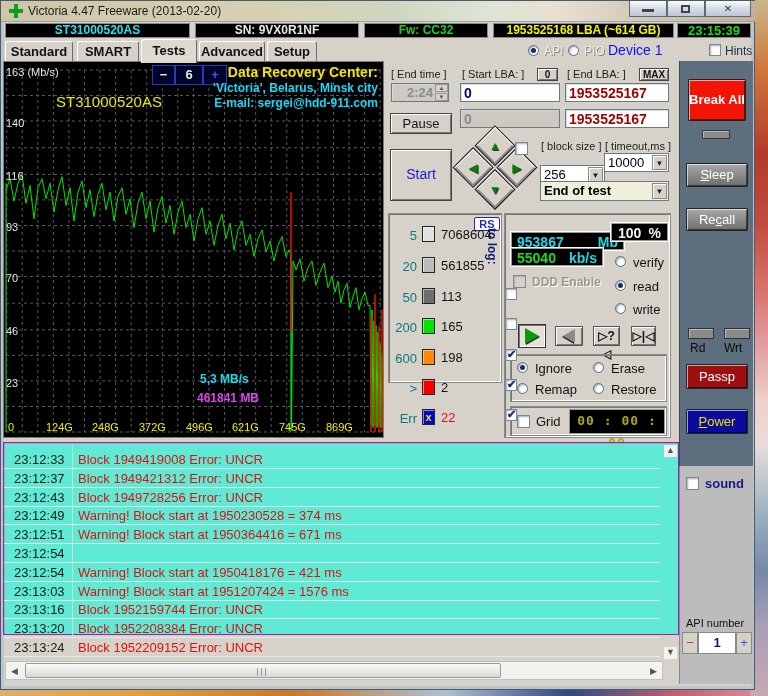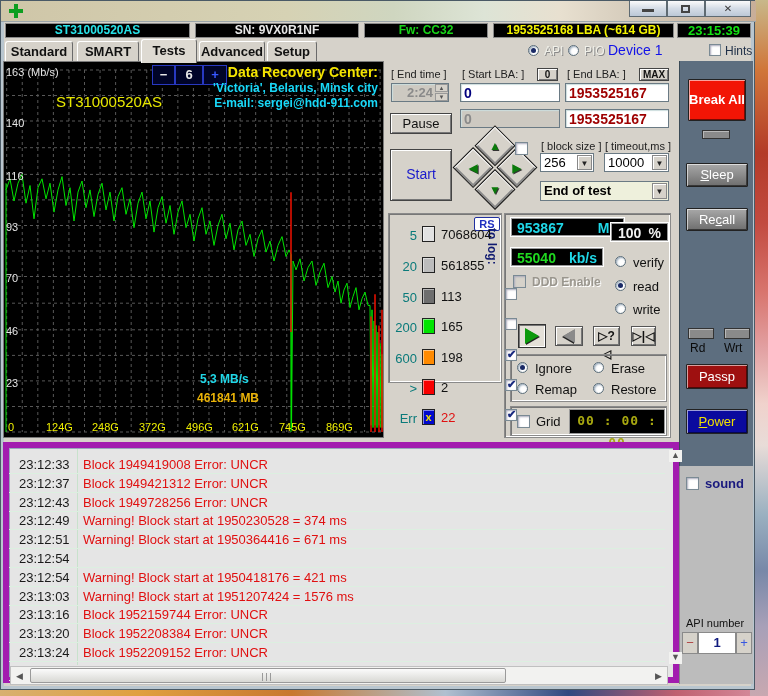--- a/index.html
+++ b/index.html
@@ -50,21 +50,21 @@
   .ylab { left:2px; color:#e4e4e4; font-size:11px; }
   .xlab { color:#f0f000; font-size:11px; top:359px; }
   #graph-model { left:52px; top:31px; color:#e8e800; font-size:15px; }
   .brand { right:5px; text-align:right; font-weight:bold; }
   #brand-1 { top:2px; color:#f4e400; font-size:14px; }
   #brand-2 { top:19px; color:#18d8f8; font-size:12px; }
   #brand-3 { top:34px; color:#18d8f8; font-size:12px; }
   .zoomcell { top:3px; height:20px; background:#000428; border:1px solid #2838c0; color:#e8e8e8;
     text-align:center; font-size:13px; font-weight:bold; line-height:18px; }
   #graph-speed-now { left:196px; top:310px; color:#20d8e8; font-size:12px; font-weight:bold; }
-  #graph-mb-now  { left:193px; top:329px; color:#eab308; font-size:12px; font-weight:bold; }
+  #graph-mb-now  { left:193px; top:329px; color:#d946ef; font-size:12px; font-weight:bold; }
 
   
   .flabel { font-size:11px; color:#222; white-space:nowrap; }
   .field { background:#fff; border:1px solid #6a7a84; box-shadow:inset 1px 1px 1px #cdd;
     font-weight:bold; font-size:14px; padding:1px 3px; }
   .field.navy { color:#00007e; } .field.red { color:#9e0000; }
   .field.disabled { background:#cdc9c1; color:#8a8a8a; }
   .btn3d { background:#d6d2ca; border:1px solid #444;
     box-shadow:inset 1px 1px 0 #fff, inset -1px -1px 0 #777; text-align:center; color:#111; }
   .smallbtn { font-size:10px; font-weight:bold; line-height:11px; }
@@ -104,21 +104,21 @@
   .rw-lab { color:#0a0a0a; font-size:12px; }
   u { text-decoration:underline; }
 
   
   #br-panel { left:678px; top:465px; width:74px; height:218px; background:#bcbcbc; border-left:1px solid #888; }
   #sound-label { color:#1a1a7e; font-weight:bold; font-size:13px; }
   #api-num-label { font-size:11px; color:#111; }
   .stepseg { border:1px solid #8a8a8a; background:#d6d2ca; text-align:center; font-size:13px; line-height:20px; }
 
   
-  #log { left:2px; top:441px; width:676px; height:241px; background:#e5e5e5; border:6px solid #a21caf;
+  #log { left:2px; top:441px; width:676px; height:193px; background:#5eead4; border:1px solid #a21caf;
     box-shadow:inset 1px 1px 0 #9ab; }
   .logrow { position:absolute; left:0; width:656px; height:19px; border-bottom:1px solid #dcefe0; }
   .logtime { position:absolute; left:10px; top:2px; font-size:13px; color:#1a1a1a; }
   .logmsg { position:absolute; left:74px; top:2px; font-size:13px; }
   .logmsg.error, .logmsg.warning { color:#e01010; }
   .logmsg.result { color:#1515cc; }
   #log-divider { left:68px; top:1px; width:1px; height:216px; background:#c8e2cc; }
   .scrollbar { background:#f2f2f0; border:1px solid #c0c0c0; }
   .sb-arrow { background:#f2f2f0; color:#555; font-size:9px; text-align:center; line-height:16px; }
   .sb-thumb { background:linear-gradient(180deg,#fbfbfb,#d8d8d4); border:1px solid #9a9a9a; border-radius:2px; }
@@ -138,20 +138,21 @@
 
 <div class="abs" id="desktop-right"></div>
 
 <div class="abs" id="window">
 
   <div class="abs" id="titlebar">
     <div class="abs" id="app-icon">
         <div class="v"></div>
         <div class="h"></div>
       </div>
+    <div class="abs" id="title-text">Victoria 4.47  Freeware (2013-02-20)</div>
     <div class="abs winbtn" style="left:628px;width:38px;">
         <div class="bar"></div>
       </div>
     <div class="abs winbtn" style="left:666px;width:38px;">
         <div class="sq"></div>
       </div>
     <div class="abs winbtn" style="left:704px;width:46px;">✕</div>
   </div>
 
   <div class="abs lcdbox" id="info-model" style="left:4px;top:22px;width:185px;height:15px;font-size:12px;line-height:13px;">ST31000520AS</div>
@@ -240,21 +241,21 @@
     <div class="dcell">
         <span class="dtri">◀</span>
       </div>
     <div class="dcell">
         <span class="dtri">▼</span>
       </div>
   </div>
   <div class="abs cb" style="left:514px;top:141px;width:13px;height:13px;"></div>
 
   <div class="abs flabel" style="left:540px;top:139px;">[ block size ]</div>
-  <div class="abs selectbox" style="left:539px;top:152px;width:54px;height:19px;">
+  <div class="abs selectbox" style="left:539px;top:164px;width:65px;height:19px;">
     <span>256</span>
     <span class="selarrow">▼</span>
   </div>
   <div class="abs flabel" style="left:604px;top:139px;">[ timeout,ms ]</div>
   <div class="abs selectbox" style="left:603px;top:152px;width:65px;height:19px;">
     <span>10000</span>
     <span class="selarrow">▼</span>
   </div>
   <div class="abs selectbox" style="left:539px;top:180px;width:129px;height:20px;background:#eef0dc;font-weight:bold;">
     <span>End of test</span>
@@ -287,21 +288,21 @@
     <div class="abs binval" style="left:52px;top:196px;color:#e01010;">22</div>
   </div>
 
   <div class="abs cb tolog-cb" style="left:504px;top:287px;z-index:5;"></div>
   <div class="abs cb tolog-cb" style="left:504px;top:317px;z-index:5;"></div>
   <div class="abs cb tolog-cb checked" style="left:504px;top:348px;z-index:5;"></div>
   <div class="abs cb tolog-cb checked" style="left:504px;top:378px;z-index:5;"></div>
   <div class="abs cb tolog-cb checked" style="left:504px;top:408px;z-index:5;"></div>
 
   <div class="abs sunken" style="left:503px;top:212px;width:167px;height:225px;">
-    <div class="abs lcd2" style="left:6px;top:4px;width:113px;height:18px;">
+    <div class="abs lcd2" style="left:6px;top:18px;width:113px;height:18px;">
       <span style="position:absolute;left:5px;top:1px;color:#20d8e8;">953867</span>
       <span style="position:absolute;right:5px;top:1px;color:#20d8e8;">Mb</span>
     </div>
     <div class="abs lcd2" style="left:106px;top:9px;width:57px;height:18px;text-align:center;">
       <span style="position:absolute;left:6px;top:1px;color:#f0f0f0;">100</span>
       <span style="position:absolute;right:6px;top:1px;color:#f0f0f0;">%</span>
     </div>
     <div class="abs lcd2" style="left:6px;top:34px;width:92px;height:18px;">
       <span style="position:absolute;left:5px;top:1px;color:#20d820;">55040</span>
       <span style="position:absolute;right:5px;top:1px;color:#20d8e8;">kb/s</span>

